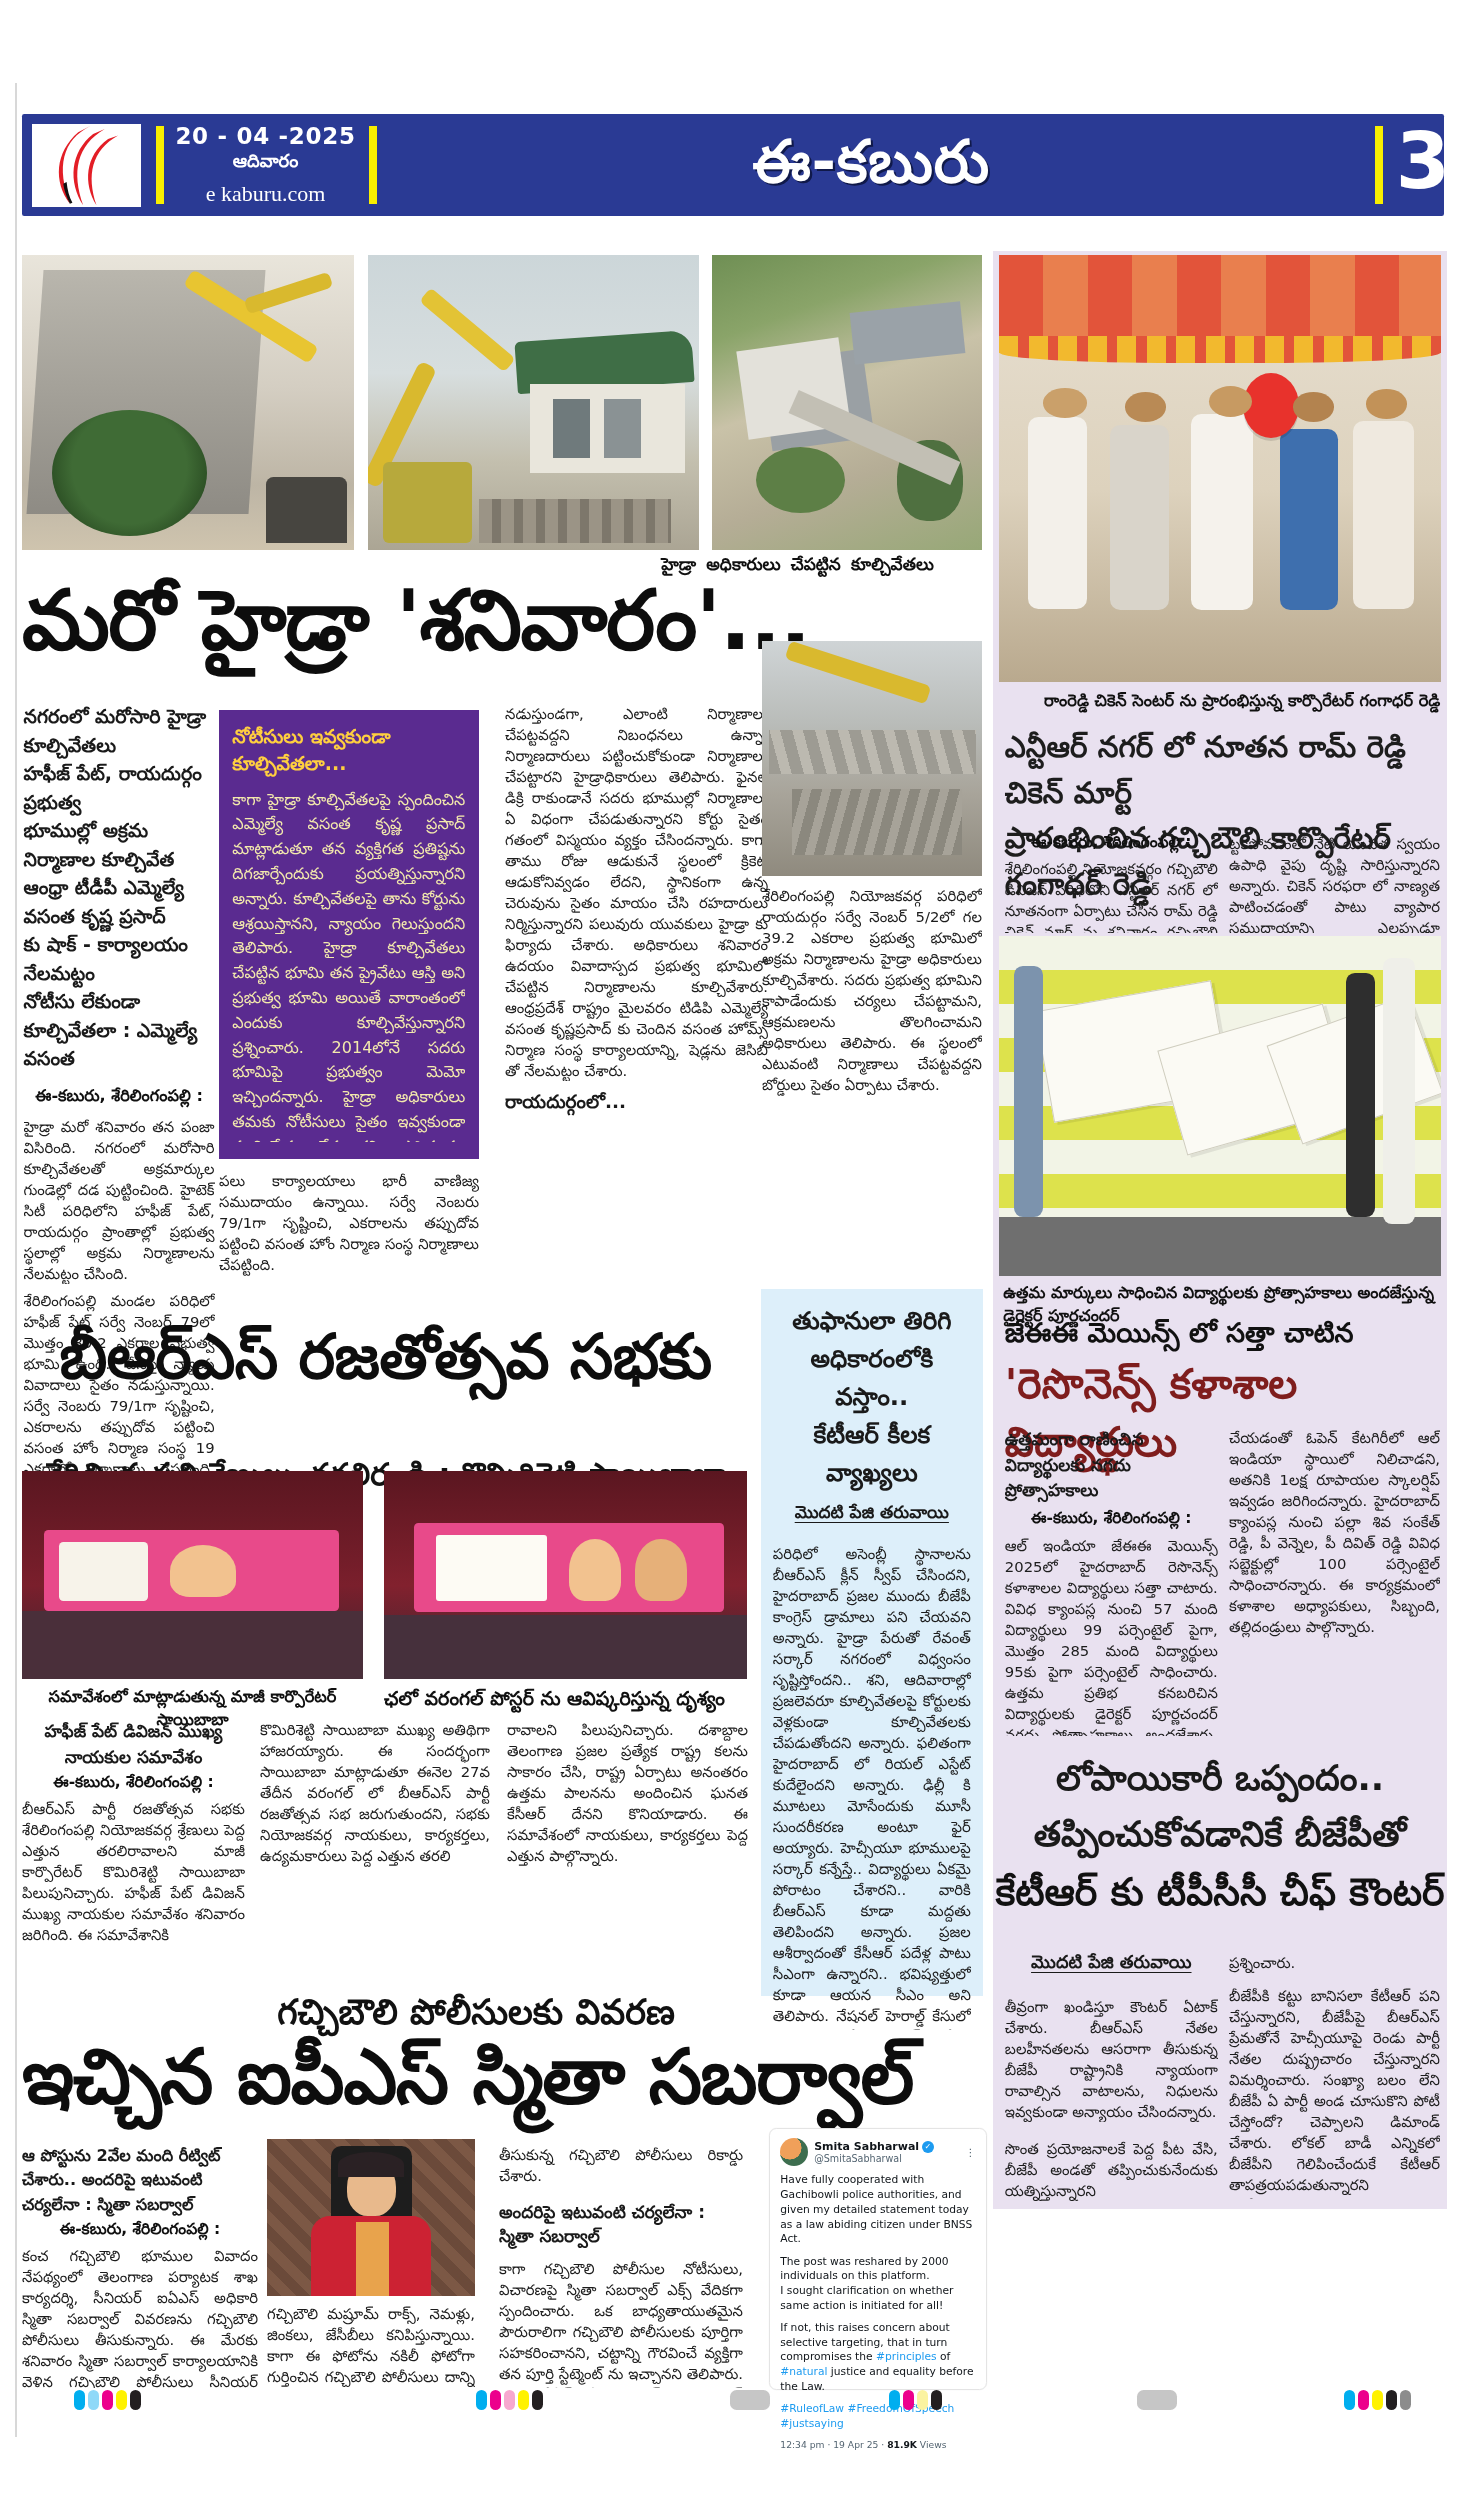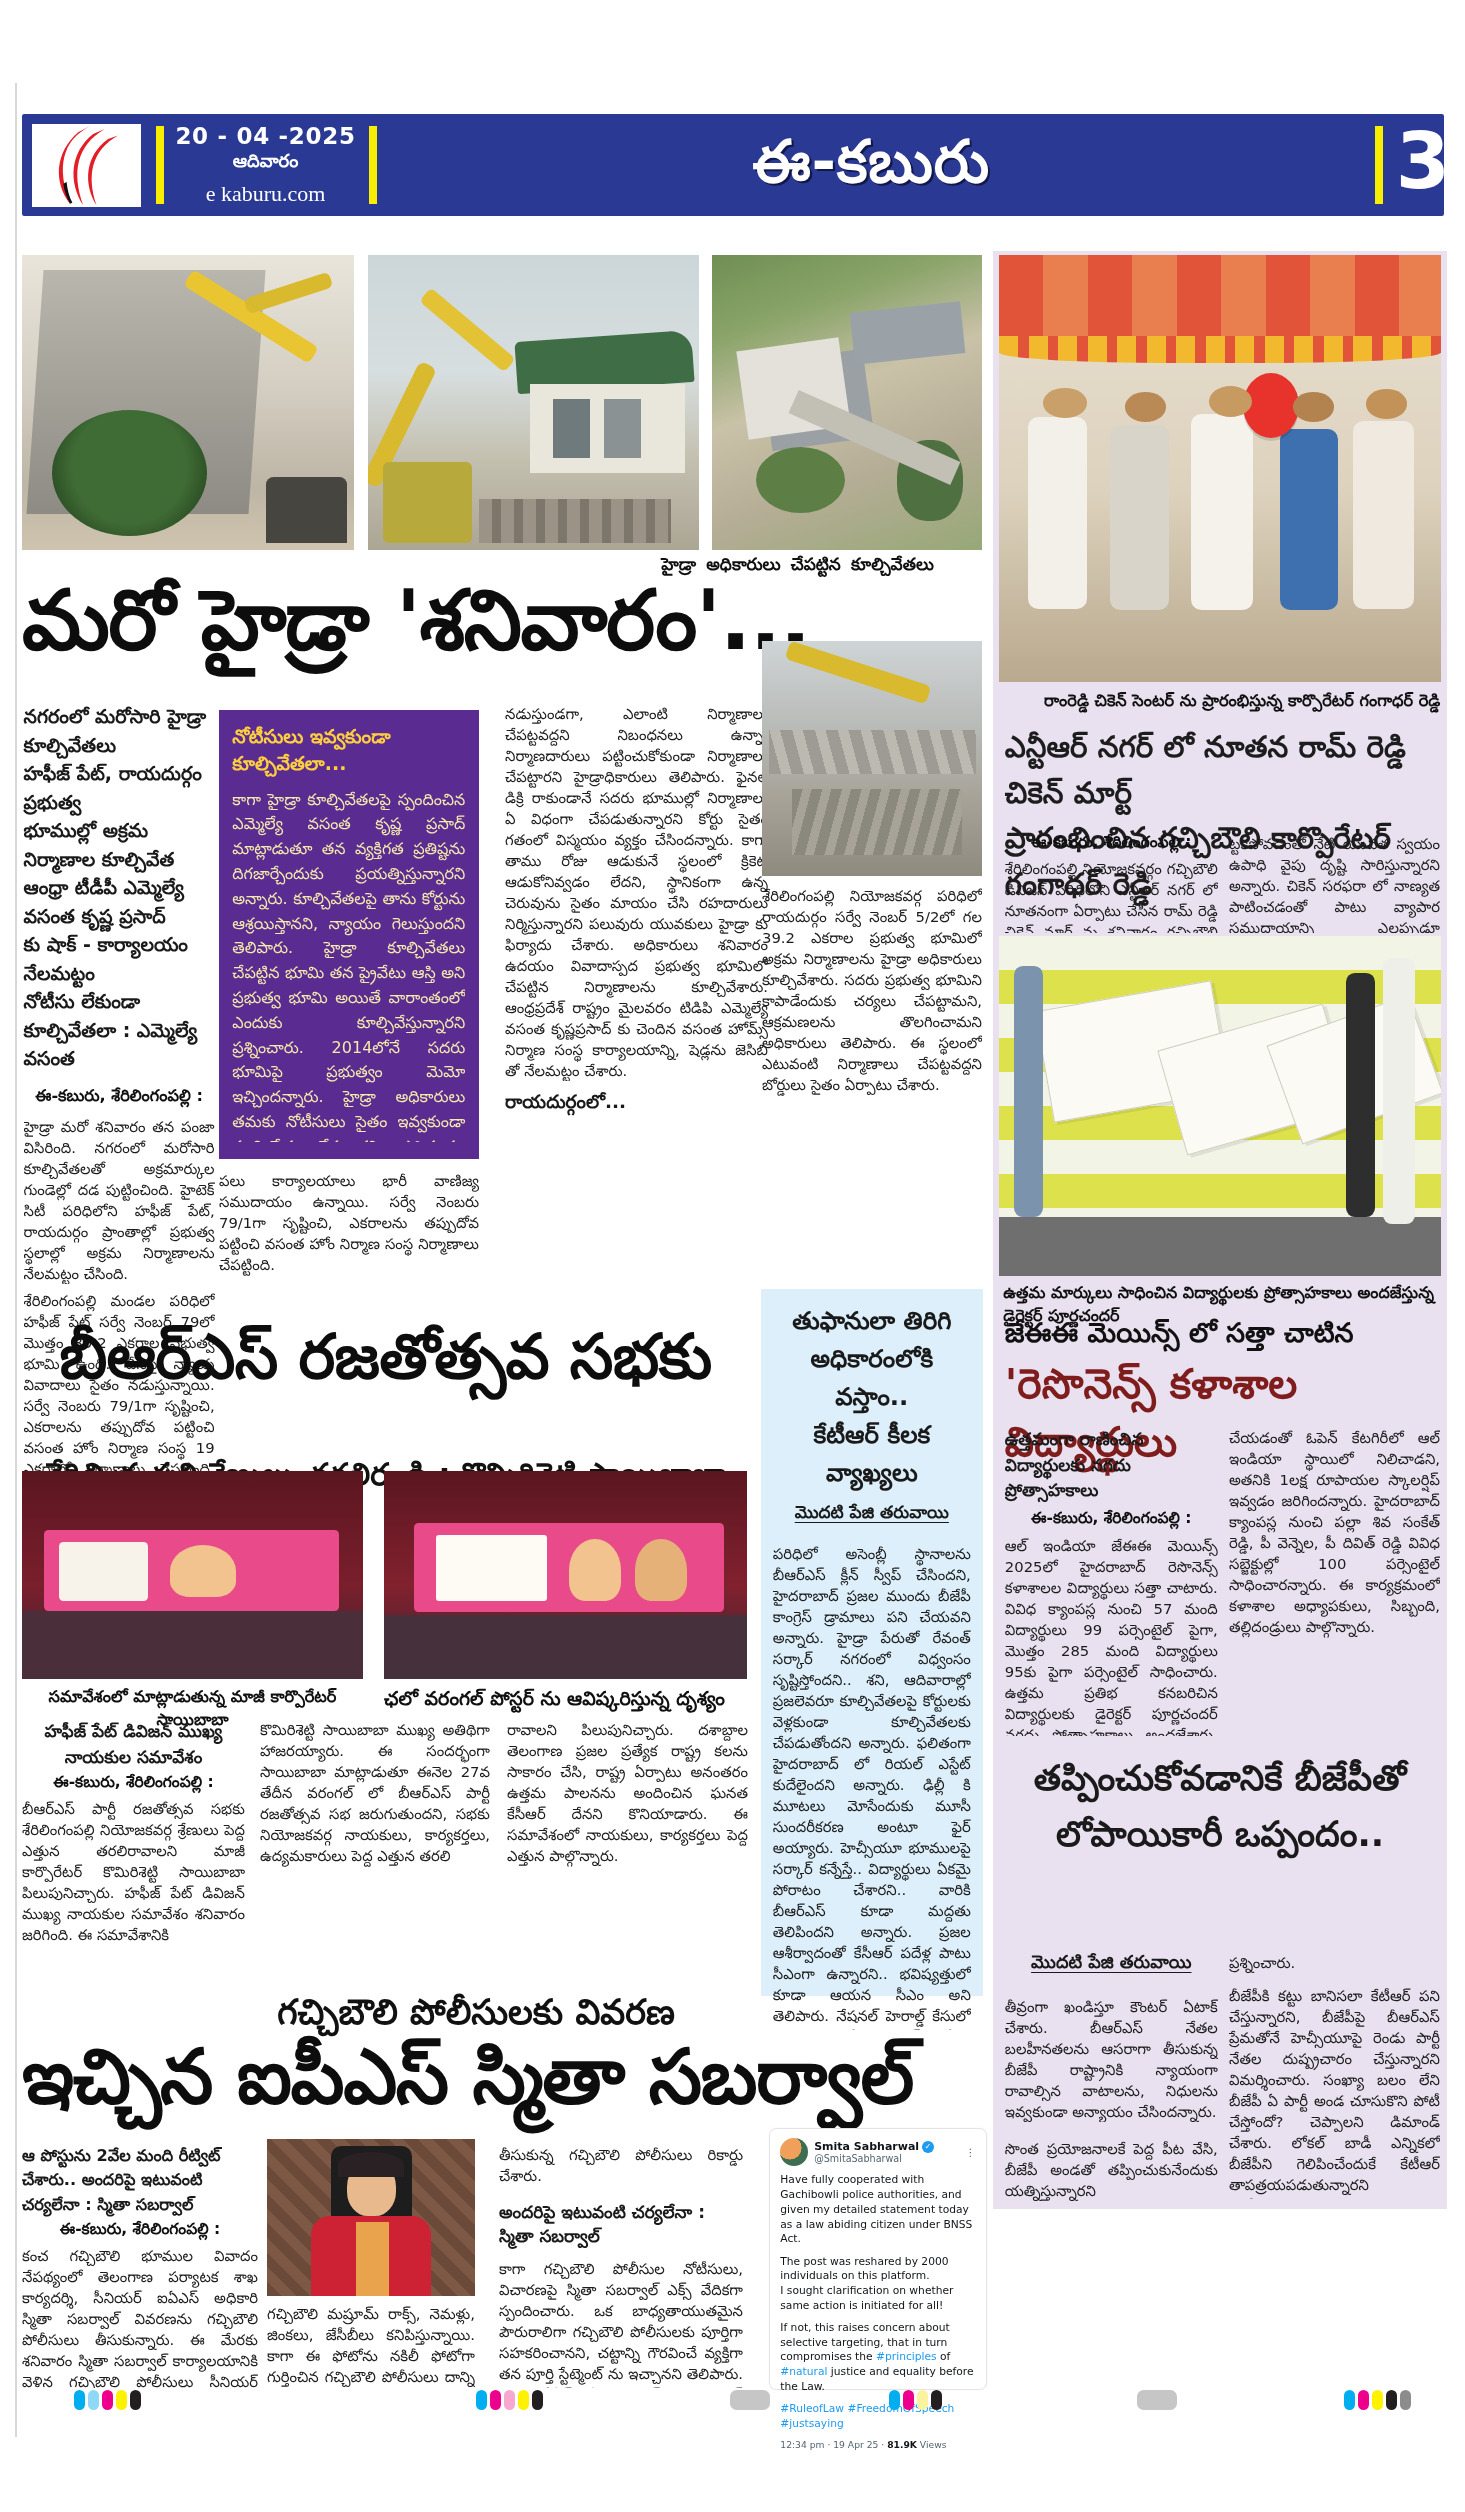--- a/index.html
+++ b/index.html
@@ -170,22 +170,23 @@
   <div style="position:absolute;left:11.8px;top:1109px;font-size:41px;font-weight:700;color:#7f1d1d;">'రెసొనెన్స్ కళాశాల విద్యార్థులు</div>
 
   <div class="abs" style="left:11.8px;top:1176px;width:213px;height:309px;overflow:hidden;">
     <div style="font-size:17px;font-weight:bold;line-height:1.5;">ఉత్తమంగా రాణించిన విద్యార్థులకు నగదు ప్రోత్సాహకాలు</div>
     <div class="dl" style="font-size:15.5px;margin-top:5.9px;">ఈ-కబురు, శేరిలింగంపల్లి :</div>
     <div class="jt" style="margin-top:4.4px;">ఆల్ ఇండియా జేఈఈ మెయిన్స్ 2025లో హైదరాబాద్ రెసొనెన్స్ కళాశాలల విద్యార్థులు సత్తా చాటారు. వివిధ క్యాంపస్ల నుంచి 57 మంది విద్యార్థులు 99 పర్సెంటైల్ పైగా, మొత్తం 285 మంది విద్యార్థులు 95కు పైగా పర్సెంటైల్ సాధించారు. ఉత్తమ ప్రతిభ కనబరిచిన విద్యార్థులకు డైరెక్టర్ పూర్ణచందర్ నగదు ప్రోత్సాహకాలు అందజేశారు. పరీక్షలో తమ విద్యార్థులు అద్భుత విజయం సాధించడంతో రెసొనెన్స్ ప్రతిభ మరోసారి నిరూపితమైందన్నారు. ఐఐటీ, ఎన్ఐటీ, నీట్, ఇతర మెడికల్ ప్రవేశ పరీక్షల్లో అగ్రశ్రేణి ర్యాంకులు సాధించడంలో ముందంజలో ఉన్నామన్నారు. రెసొనెన్స్ విద్యార్థి అర్పిస్మాన్ 295/300 స్కోర్</div>
   </div>
   <div class="abs jt" style="left:236px;top:1176px;width:211px;height:309px;">చేయడంతో ఓపెన్ కేటగిరీలో ఆల్ ఇండియా స్థాయిలో నిలిచాడని, అతనికి 1లక్ష రూపాయల స్కాలర్షిప్ ఇవ్వడం జరిగిందన్నారు. హైదరాబాద్ క్యాంపస్ల నుంచి పల్లా శివ సంకేత్ రెడ్డి, పీ వెన్నెల, పీ దివిత్ రెడ్డి వివిధ సబ్జెక్టుల్లో 100 పర్సెంటైల్ సాధించారన్నారు. ఈ కార్యక్రమంలో కళాశాల అధ్యాపకులు, సిబ్బంది, తల్లిదండ్రులు పాల్గొన్నారు.</div>
 
   <div class="abs" style="left:0;top:1499px;width:454px;text-align:center;">
+    <div style="font-size:35px;font-weight:700;line-height:1.6;color:#1a1a1a;">లోపాయికారీ ఒప్పందం..</div>
     <div style="font-size:35px;font-weight:700;line-height:1.6;color:#1a1a1a;">తప్పించుకోవడానికే బీజేపీతో</div>
-    <div style="font-size:35px;font-weight:700;line-height:1.6;color:#1a1a1a;">లోపాయికారీ ఒప్పందం..</div>
+    <div style="font-size:38px;font-weight:800;line-height:1.6;color:#111;">కేటీఆర్ కు టీపీసీసీ చీఫ్ కౌంటర్</div>
   </div>
   <div class="abs" style="left:11.8px;top:1701px;width:213px;">
     <div class="underl" style="font-size:17.7px;font-weight:bold;text-align:center;">మొదటి పేజి తరువాయి</div>
     <div class="jt" style="margin-top:19px;">తీవ్రంగా ఖండిస్తూ కౌంటర్ ఏటాక్ చేశారు. బీఆర్ఎస్ నేతల బలహీనతలను ఆసరాగా తీసుకున్న బీజేపీ రాష్ట్రానికి న్యాయంగా రావాల్సిన వాటాలను, నిధులను ఇవ్వకుండా అన్యాయం చేసిందన్నారు.</div>
     <div class="jt" style="margin-top:16.2px;max-height:71px;">సొంత ప్రయోజనాలకే పెద్ద పీట వేసి, బీజేపీ అండతో తప్పించుకునేందుకు యత్నిస్తున్నారని</div>
   </div>
   <div class="abs" style="left:236px;top:1701px;width:211px;">
     <div class="jt">ప్రశ్నించారు.</div>
     <div class="jt" style="margin-top:11.8px;max-height:214px;">బీజేపీకి కట్టు బానిసలా కేటీఆర్ పని చేస్తున్నారని, బీజేపీపై బీఆర్ఎస్ ప్రేమతోనే హెచ్సీయూపై రెండు పార్టీ నేతల దుష్ప్రచారం చేస్తున్నారని విమర్శించారు. సంఖ్యా బలం లేని బీజేపీ ఏ పార్టీ అండ చూసుకొని పోటీ చేస్తోందో? చెప్పాలని డిమాండ్ చేశారు. లోకల్ బాడీ ఎన్నికలో బీజేపీని గెలిపించేందుకే కేటీఆర్ తాపత్రయపడుతున్నారని ఆరోపించారు.</div>
   </div>

